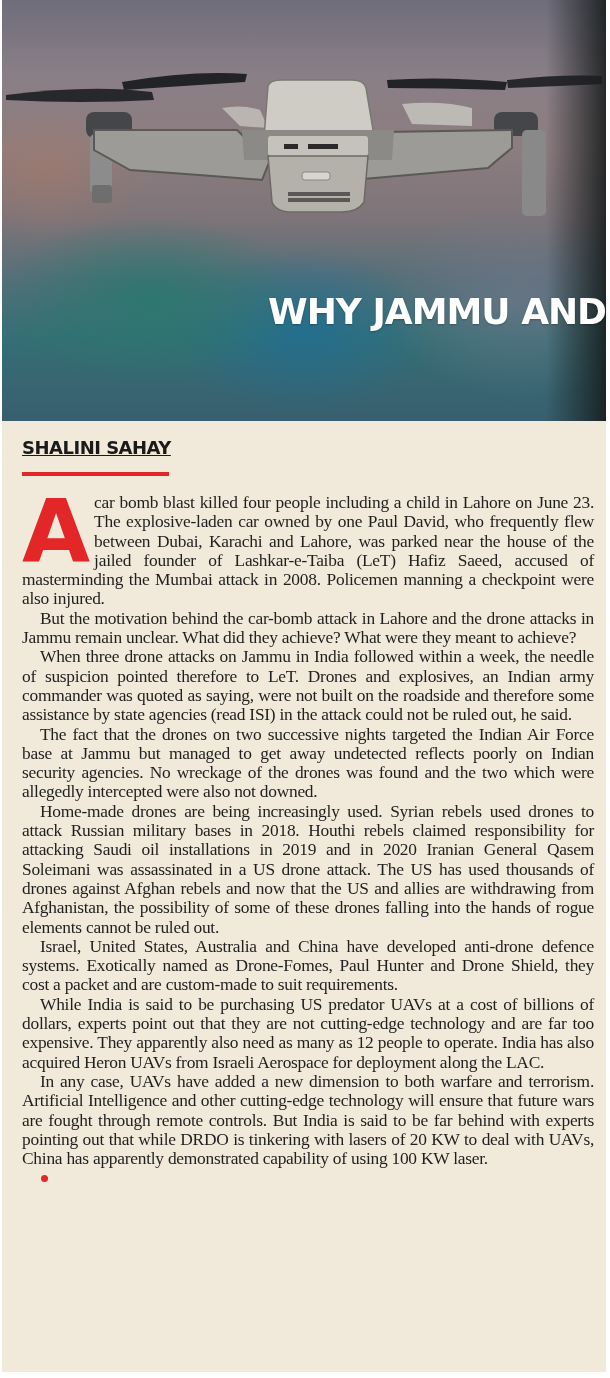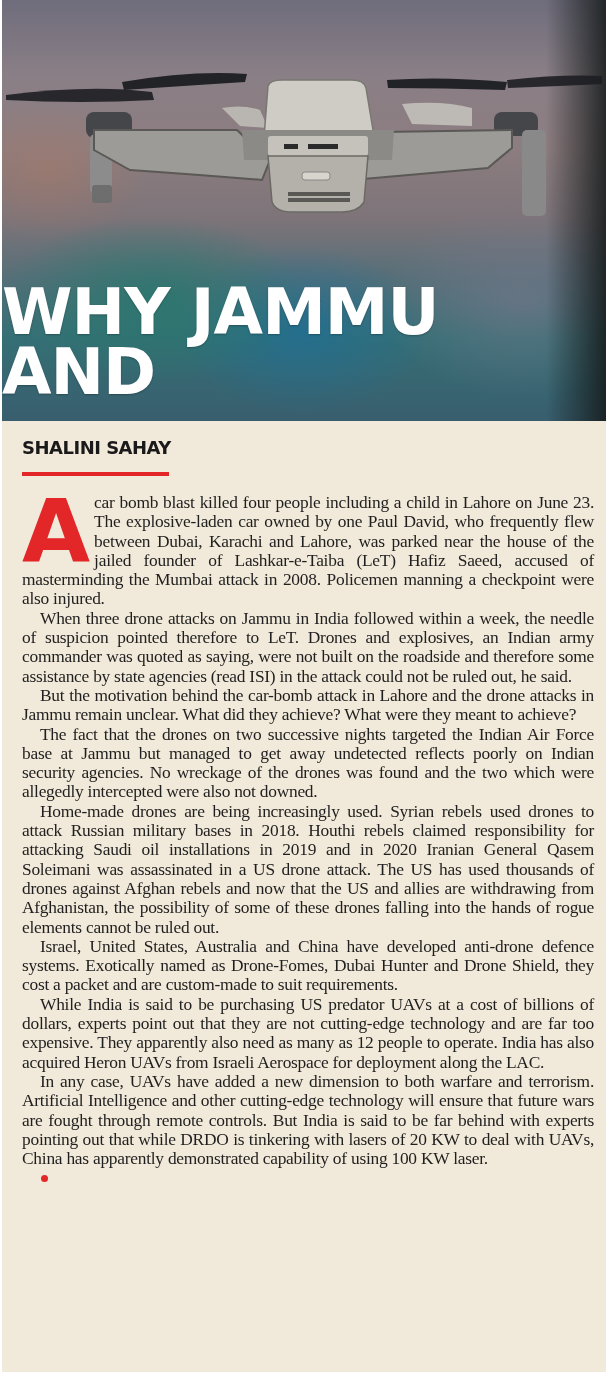--- a/index.html
+++ b/index.html
@@ -18,36 +18,36 @@
     .hero .right-shade {
       position: absolute; right: 0; top: 0; width: 60px; height: 100%;
       background: linear-gradient(90deg, rgba(0,0,0,0) 0%, rgba(20,25,25,0.85) 100%);
     }
     .hero .left-warm {
       position: absolute; left: 0; top: 100px; width: 150px; height: 140px;
       background: radial-gradient(ellipse at 30% 50%, rgba(170,120,100,0.5), rgba(170,120,100,0) 70%);
     }
     .drone { position: absolute; left: 0; top: 0; width: 604px; height: 260px; }
     .headline {
-      position: absolute; left: 0; top: 282px; width: 604px; text-align: left;
+      position: absolute; left: 0; top: 282px; width: 604px; text-align: right;
       font-family: "DejaVu Sans", sans-serif; font-weight: bold; color: #ffffff;
-      font-size: 64px; line-height: 60px; letter-spacing: -1px;
+      font-size: 36px; line-height: 60px; letter-spacing: -1px;
       text-shadow: 0 1px 2px rgba(0,0,0,0.25);
     }
     .headline span { display: block; }
 
     
     .article {
       position: absolute; left: 2px; top: 421px; width: 604px; height: 951px;
       background: #f1e9d9;
     }
     .byline {
       position: absolute; left: 20px; top: 16px;
       font-family: "DejaVu Sans", sans-serif; font-weight: bold; font-size: 18px;
-      color: #1a1a1a; letter-spacing: -0.5px;
+      color: #1a1a1a; letter-spacing: -0.5px; text-decoration: underline;
     }
     .byline-rule {
       position: absolute; left: 20px; top: 51px; width: 147px; height: 4px; background: #e32628;
     }
     .body-text {
       position: absolute; left: 20px; top: 72px; width: 572px;
       font-family: "Liberation Serif", "DejaVu Serif", serif; font-size: 17.4px; line-height: 19.3px;
       color: #1f1f1f; text-align: justify; letter-spacing: -0.25px;
     }
     .body-text p { margin: 0; text-indent: 18px; }
@@ -109,23 +109,23 @@
       <span>WHY JAMMU AND</span>
     </div>
   </div>
 
   <div class="article">
     <div class="byline">SHALINI SAHAY</div>
     <div class="byline-rule"></div>
 
     <div class="body-text">
       <p class="first"><span class="dropcap">A</span><span> car bomb blast killed four people including a child in Lahore on June 23. The explosive-laden car owned by one Paul David, who frequently flew between Dubai, Karachi and Lahore, was parked near the house of the jailed founder of Lashkar-e-Taiba (LeT) Hafiz Saeed, accused of masterminding the Mumbai attack in 2008. Policemen manning a checkpoint were also injured.</span></p>
+      <p>But the motivation behind the car-bomb attack in Lahore and the drone attacks in Jammu remain unclear. What did they achieve? What were they meant to achieve?</p>
       <p>When three drone attacks on Jammu in India followed within a week, the needle of suspicion pointed therefore to LeT. Drones and explosives, an Indian army commander was quoted as saying, were not built on the roadside and therefore some assistance by state agencies (read ISI) in the attack could not be ruled out, he said.</p>
-      <p>But the motivation behind the car-bomb attack in Lahore and the drone attacks in Jammu remain unclear. What did they achieve? What were they meant to achieve?</p>
       <p>The fact that the drones on two successive nights targeted the Indian Air Force base at Jammu but managed to get away undetected reflects poorly on Indian security agencies. No wreckage of the drones was found and the two which were allegedly intercepted were also not downed.</p>
       <p>Home-made drones are being increasingly used. Syrian rebels used drones to attack Russian military bases in 2018. Houthi rebels claimed responsibility for attacking Saudi oil installations in 2019 and in 2020 Iranian General Qasem Soleimani was assassinated in a US drone attack. The US has used thousands of drones against Afghan rebels and now that the US and allies are withdrawing from Afghanistan, the possibility of some of these drones falling into the hands of rogue elements cannot be ruled out.</p>
-      <p>Israel, United States, Australia and China have developed anti-drone defence systems. Exotically named as Drone-Fomes, Dubai Hunter and Drone Shield, they cost a packet and are custom-made to suit requirements.</p>
+      <p>Israel, United States, Australia and China have developed anti-drone defence systems. Exotically named as Drone-Fomes, Paul Hunter and Drone Shield, they cost a packet and are custom-made to suit requirements.</p>
       <p>While India is said to be purchasing US predator UAVs at a cost of billions of dollars, experts point out that they are not cutting-edge technology and are far too expensive. They apparently also need as many as 12 people to operate. India has also acquired Heron UAVs from Israeli Aerospace for deployment along the LAC.</p>
       <p>In any case, UAVs have added a new dimension to both warfare and terrorism. Artificial Intelligence and other cutting-edge technology will ensure that future wars are fought through remote controls. But India is said to be far behind with experts pointing out that while DRDO is tinkering with lasers of 20 KW to deal with UAVs, China has apparently demonstrated capability of using 100 KW laser.</p>
       <p><span class="end-dot"></span></p>
     </div>
   </div>
 </div>
 
 </body></html>

